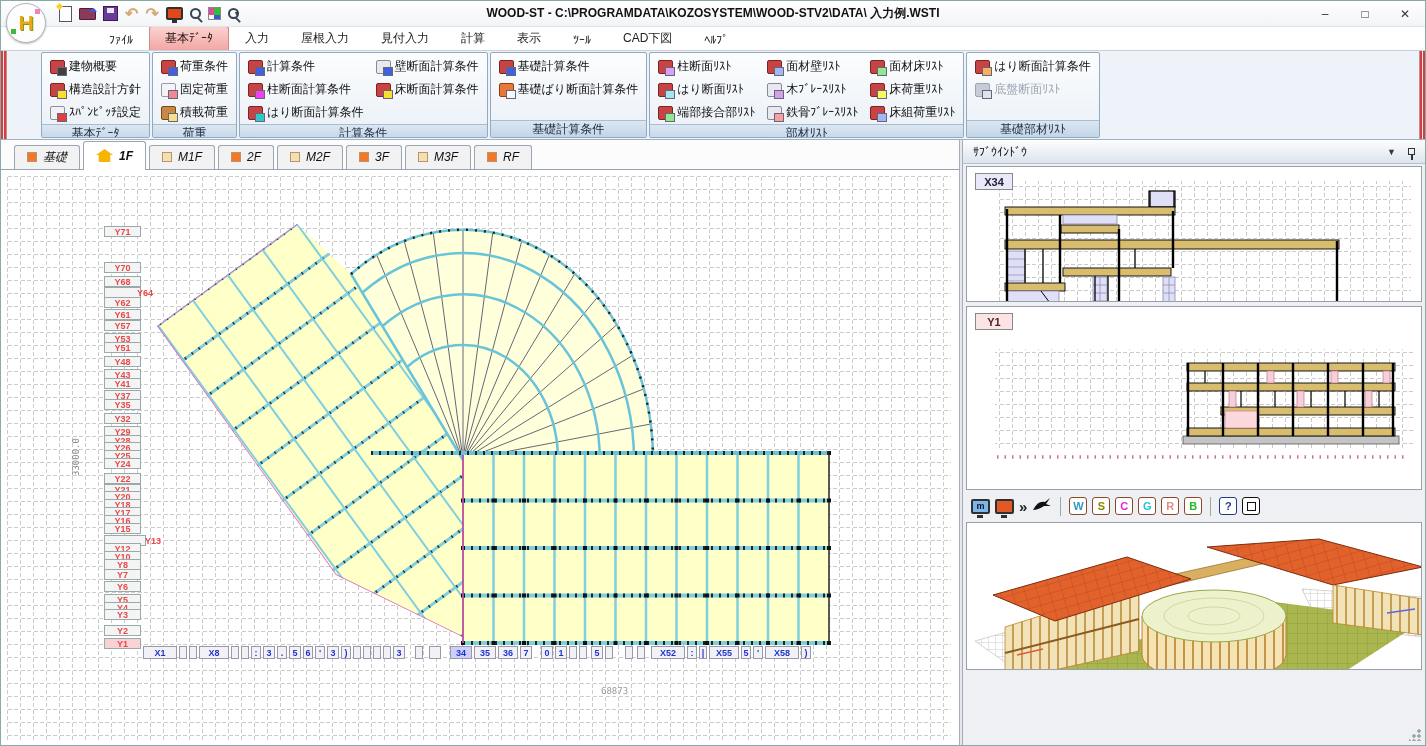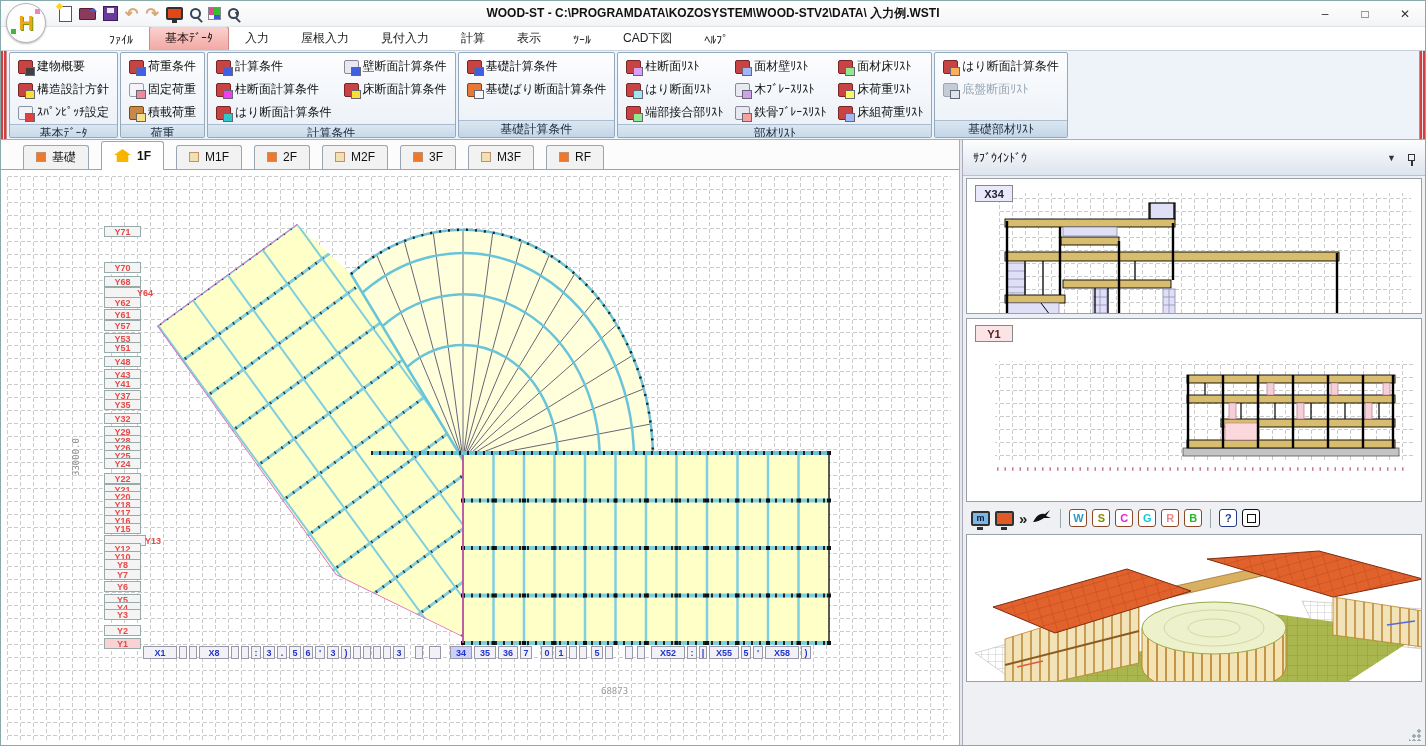--- a/index.html
+++ b/index.html
@@ -36,21 +36,21 @@
   .title { position:absolute; left:0; right:0; text-align:center; font-size:12px; font-weight:bold; pointer-events:none; }
   .winbtns { margin-left:auto; display:flex; z-index:5; }
   .winbtns span { width:40px; height:24px; display:flex; align-items:center; justify-content:center; font-size:12px; color:#333; }
 
   
   .menubar { height:24px; background:#fff; display:flex; align-items:flex-end; padding-left:92px; gap:0; border-bottom:1px solid #c8d0da; }
   .mtab { padding:3px 15px 3px; font-size:12px; color:#222; border:1px solid transparent; border-bottom:none; border-radius:3px 3px 0 0; }
   .mtab.active { background:linear-gradient(#fad2cf,#f2a8a4); border-color:#cf8a86; color:#201010; }
 
   
-  .ribbon { height:89px; background:#eef3f9; display:flex; border-bottom:1px solid #9fb2c5; }
+  .ribbon { height:89px; background:#eef3f9; display:flex; border-bottom:1px solid #9fb2c5;gap:32px; }
   .redge { width:6px; background:repeating-linear-gradient(90deg,#d04040 0 2px,#f5e4e4 2px 3px); border-right:1px solid #c09090; }
   .redge.right { margin-left:auto; border-right:none; border-left:1px solid #c09090; }
   .rgroups { display:flex; gap:2px; padding:1px 2px; }
   .rgroup { display:flex; flex-direction:column; border:1px solid #93a9bf; background:linear-gradient(#fcfdfe,#eaf0f7);
     border-radius:2px; overflow:hidden; }
   .rbody { flex:1; display:flex; gap:12px; padding:4px 8px 2px; }
   .rcol { display:flex; flex-direction:column; gap:4px; }
   .rb-item { display:flex; align-items:center; gap:4px; font-size:12px; height:19px; white-space:nowrap; cursor:default; }
   .rb-item.disabled { color:#9aa6b2; }
   .rcap { height:17px; background:linear-gradient(#dbe7f2,#c2d5e7); border-top:1px solid #aabdd0;
@@ -80,21 +80,21 @@
   .steel-brace-list-icon { --bg:#e8e8f0; --bd:#889; --ac:#f8a0a0; }
   .panel-floor-list-icon { --ac:#90e890; }
   .floor-load-list-icon { --ac:#f8f860; }
   .floor-frame-load-list-icon { --ac:#a0b8f8; }
   .foundation-beam-list-icon { --ac:#f8b060; }
   .base-slab-list-icon { --bg:#c4ccd8; --bd:#9aa6b4; --ac:#dde4ec; }
 
   
   .content { flex:1; display:flex; min-height:0; }
   .main { width:958px; display:flex; flex-direction:column; min-width:0; }
-  .floortabs { height:30px; background:#fcfcfc; border-bottom:1px solid #98a4b2; display:flex; align-items:flex-end; padding-left:22px; gap:12px; }
+  .floortabs { height:30px; background:#fcfcfc; border-bottom:1px solid #98a4b2; display:flex; align-items:flex-end; padding-left:13px; gap:3px;font-style:italic; }
   .ftab { display:flex; align-items:center; gap:6px; font-size:12px; padding:4px 12px 5px;
     border:1px solid #9aa6b4; border-bottom:none; border-radius:3px 3px 0 0; background:#f2f2f2; height:24px; }
   .ftab.active { background:#fff; height:29px; margin-bottom:-1px; font-weight:bold; }
   .fico { width:10px; height:10px; border:1px solid #c09070; }
   .fico.orange { background:#f07828; }
   .fico.pale { background:#efe2b0; }
   .fico.house { width:17px; height:13px; border:none; background:#f7b500;
     clip-path:polygon(50% 0,100% 46%,84% 46%,84% 100%,16% 100%,16% 46%,0 46%); }
   .canvas { flex:1; position:relative; background:#fff; overflow:hidden; }
   .ylab { position:absolute; left:103px; width:37px; height:11px; background:#f4f4f4; border:1px solid #9aa;
@@ -104,21 +104,21 @@
     font-size:9px; font-weight:bold; color:#2233cc; text-align:center; line-height:12px; z-index:5; }
   .xlab.hl { background:#ccd0f8; }
   .dim-v { position:absolute; left:56px; top:282px; font-size:9px; color:#8a8a8a;
     font-family:"DejaVu Sans Mono",monospace; transform:rotate(-90deg); }
   .dim-b { position:absolute; left:600px; top:516px; font-size:9px; color:#9a9a9a;
     font-family:"DejaVu Sans Mono",monospace; }
   .splitter { width:4px; background:#e4e8ec; border-left:1px solid #aab; border-right:1px solid #aab; }
 
   
   .sidebar { flex:1; display:flex; flex-direction:column; background:#eef0f3; min-width:0; }
-  .sbheader { height:36px; display:flex; align-items:center; justify-content:space-between; padding:0 10px;
+  .sbheader { height:24px; display:flex; align-items:center; justify-content:space-between; padding:0 10px;
     font-size:12px; background:linear-gradient(#fdfdfe,#dde4ed); border-bottom:1px solid #b8c2ce; }
   .sbicons { display:flex; align-items:center; gap:12px; }
   .chev { font-size:9px; color:#333; }
   .pin { width:7px; height:7px; border:1.5px solid #333; display:inline-block; position:relative; }
   .pin::after { content:""; position:absolute; left:2px; top:6px; width:1.5px; height:5px; background:#333; }
   .view { margin:2px 3px; background:#fff; border:1px solid #98a0aa; position:relative; overflow:hidden; }
   .viewlabel { position:absolute; left:8px; top:6px; width:38px; height:17px; border:1px solid #888;
     font-size:11px; font-weight:bold; text-align:center; line-height:16px; color:#223; z-index:3; }
   .viewlabel.lav { background:#e9e9fb; }
   .viewlabel.pink { background:#fbe4e6; color:#522; }

